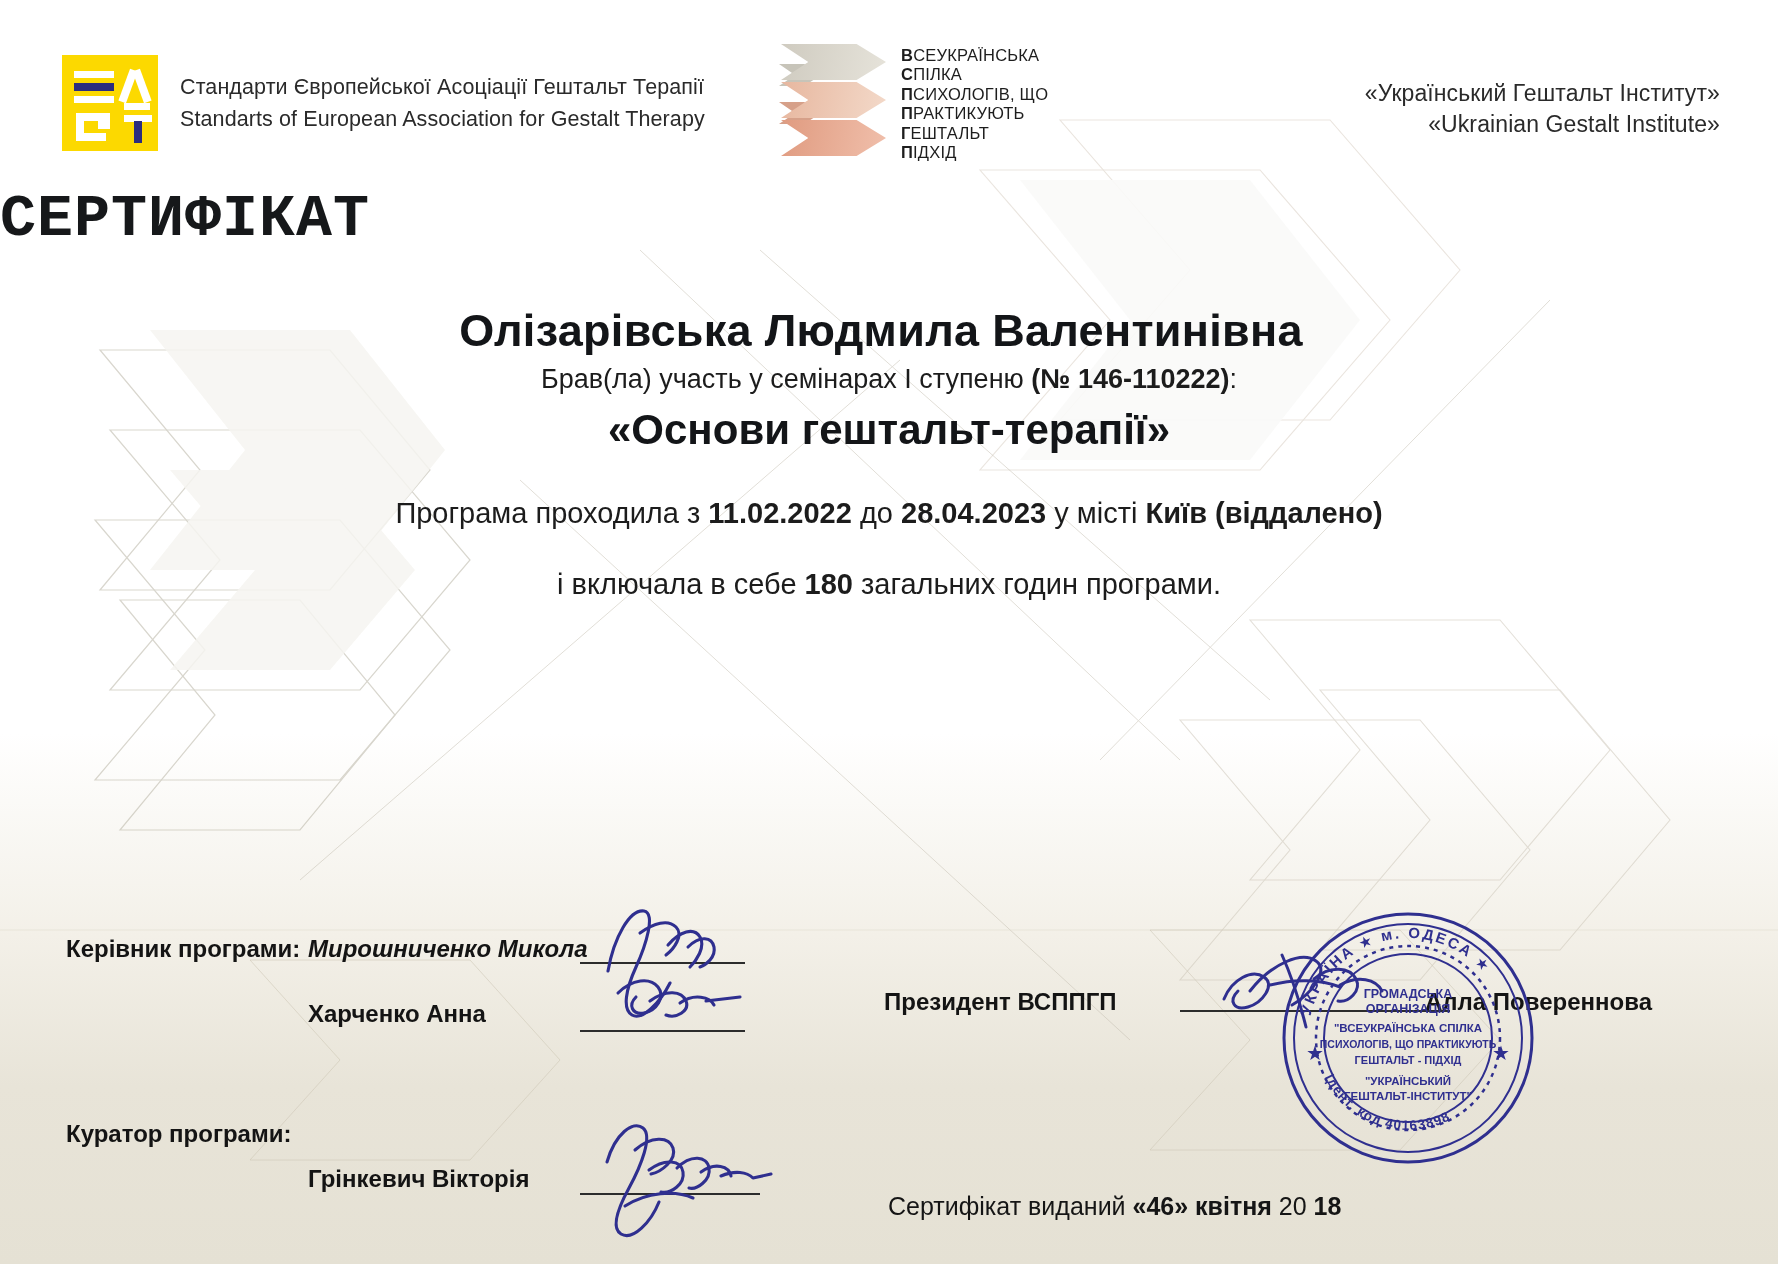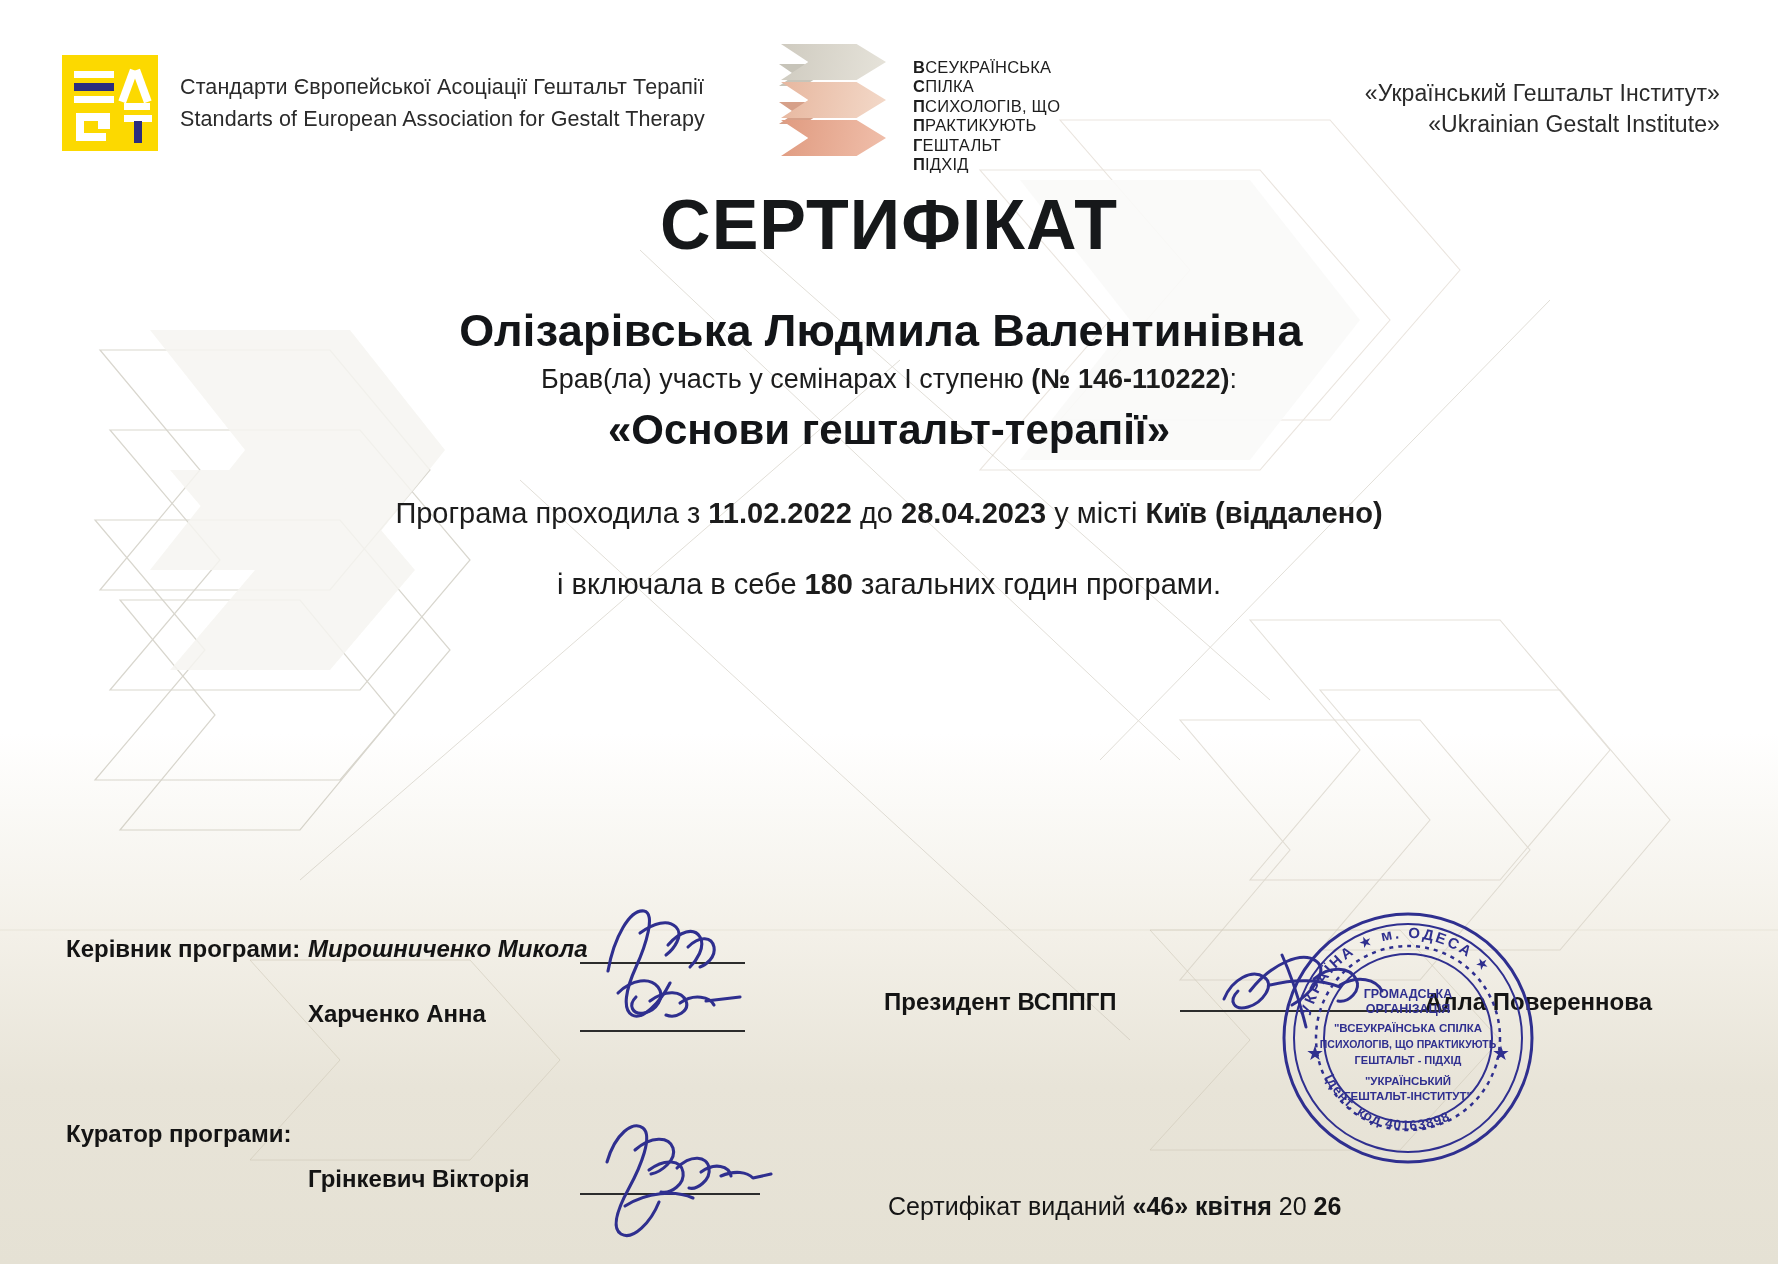--- a/index.html
+++ b/index.html
@@ -41,37 +41,37 @@
     clip-path:polygon(0 0,72% 0,100% 50%,72% 100%,0 100%,26% 50%);
   }
   .arrow.a1{top:2px;left:2px;background:linear-gradient(100deg,#cfcbc0,#e6e3da);}
   .arrow.a1b{top:22px;left:0;width:42px;height:22px;background:#b9b5a8;
     clip-path:polygon(0 0,60% 0,100% 50%,60% 100%,0 100%,38% 50%);opacity:.8;}
   .arrow.a2{top:40px;left:2px;background:linear-gradient(100deg,#e7b79f,#f3d9c9);}
   .arrow.a2b{top:60px;left:0;width:42px;height:22px;background:#cf8f74;
     clip-path:polygon(0 0,60% 0,100% 50%,60% 100%,0 100%,38% 50%);opacity:.85;}
   .arrow.a3{top:78px;left:2px;background:linear-gradient(100deg,#e09b80,#f0bfab);}
   .vspgp{display:flex;gap:46px;padding-top:4px;}
-  .vspgp ul{list-style:none;margin:12px;padding:0;}
+  .vspgp ul{list-style:none;margin:0;padding:0;}
   .vspgp li{
     font-size:16.5px;line-height:19.4px;color:#1d1d1d;white-space:nowrap;
     letter-spacing:.2px;
   }
   .vspgp li em{font-style:normal;font-weight:bold;}
 
   .ugi{position:absolute;right:58px;top:78px;text-align:right;}
   .ugi div{
     font-size:23px;line-height:31px;color:#2a2a2a;white-space:nowrap;letter-spacing:.1px;
   }
 
   
   .cert-title{
-    position:absolute;top:185px;left:0;right:0;text-align:center;
-    font-size:70px;font-weight:bold;letter-spacing:1px;color:#16181a;
-    font-family:Liberation Sans, sans-serif;
+    position:absolute;top:185px;left:0;right:0;
+    font-size:60px;font-weight:bold;letter-spacing:1px;color:#16181a;
+    font-family:Liberation Mono, monospace;
   }
   .confirm{
     position:absolute;top:258px;left:0;right:0;text-align:center;
     font-size:30px;color:#1c1c1c;
   }
   .recipient{
     position:absolute;top:305px;left:0;right:16px;text-align:center;
     font-size:45px;font-weight:bold;color:#131518;letter-spacing:.3px;
   }
   .took-part{
@@ -313,16 +313,16 @@
           <text x="128" y="175" font-size="11.5" font-weight="bold">"УКРАЇНСЬКИЙ</text>
           <text x="128" y="190" font-size="11.5" font-weight="bold">ГЕШТАЛЬТ-ІНСТИТУТ"</text>
         </g>
         <text x="26" y="150" font-size="20" font-weight="bold">★</text>
         <text x="212" y="150" font-size="20" font-weight="bold">★</text>
       </g>
     </svg>
   </div>
 
   <div class="issued" style="left:888px;top:1192px;">
-    <span>Сертифікат виданий </span><b>«46»</b><b> квітня </b><span>20 </span><b>26</b>
+    <span>Сертифікат виданий </span><b>«46»</b><b> квітня </b><span>20 </span><b>18</b>
   </div>
 
 </div>
 
 </body></html>

